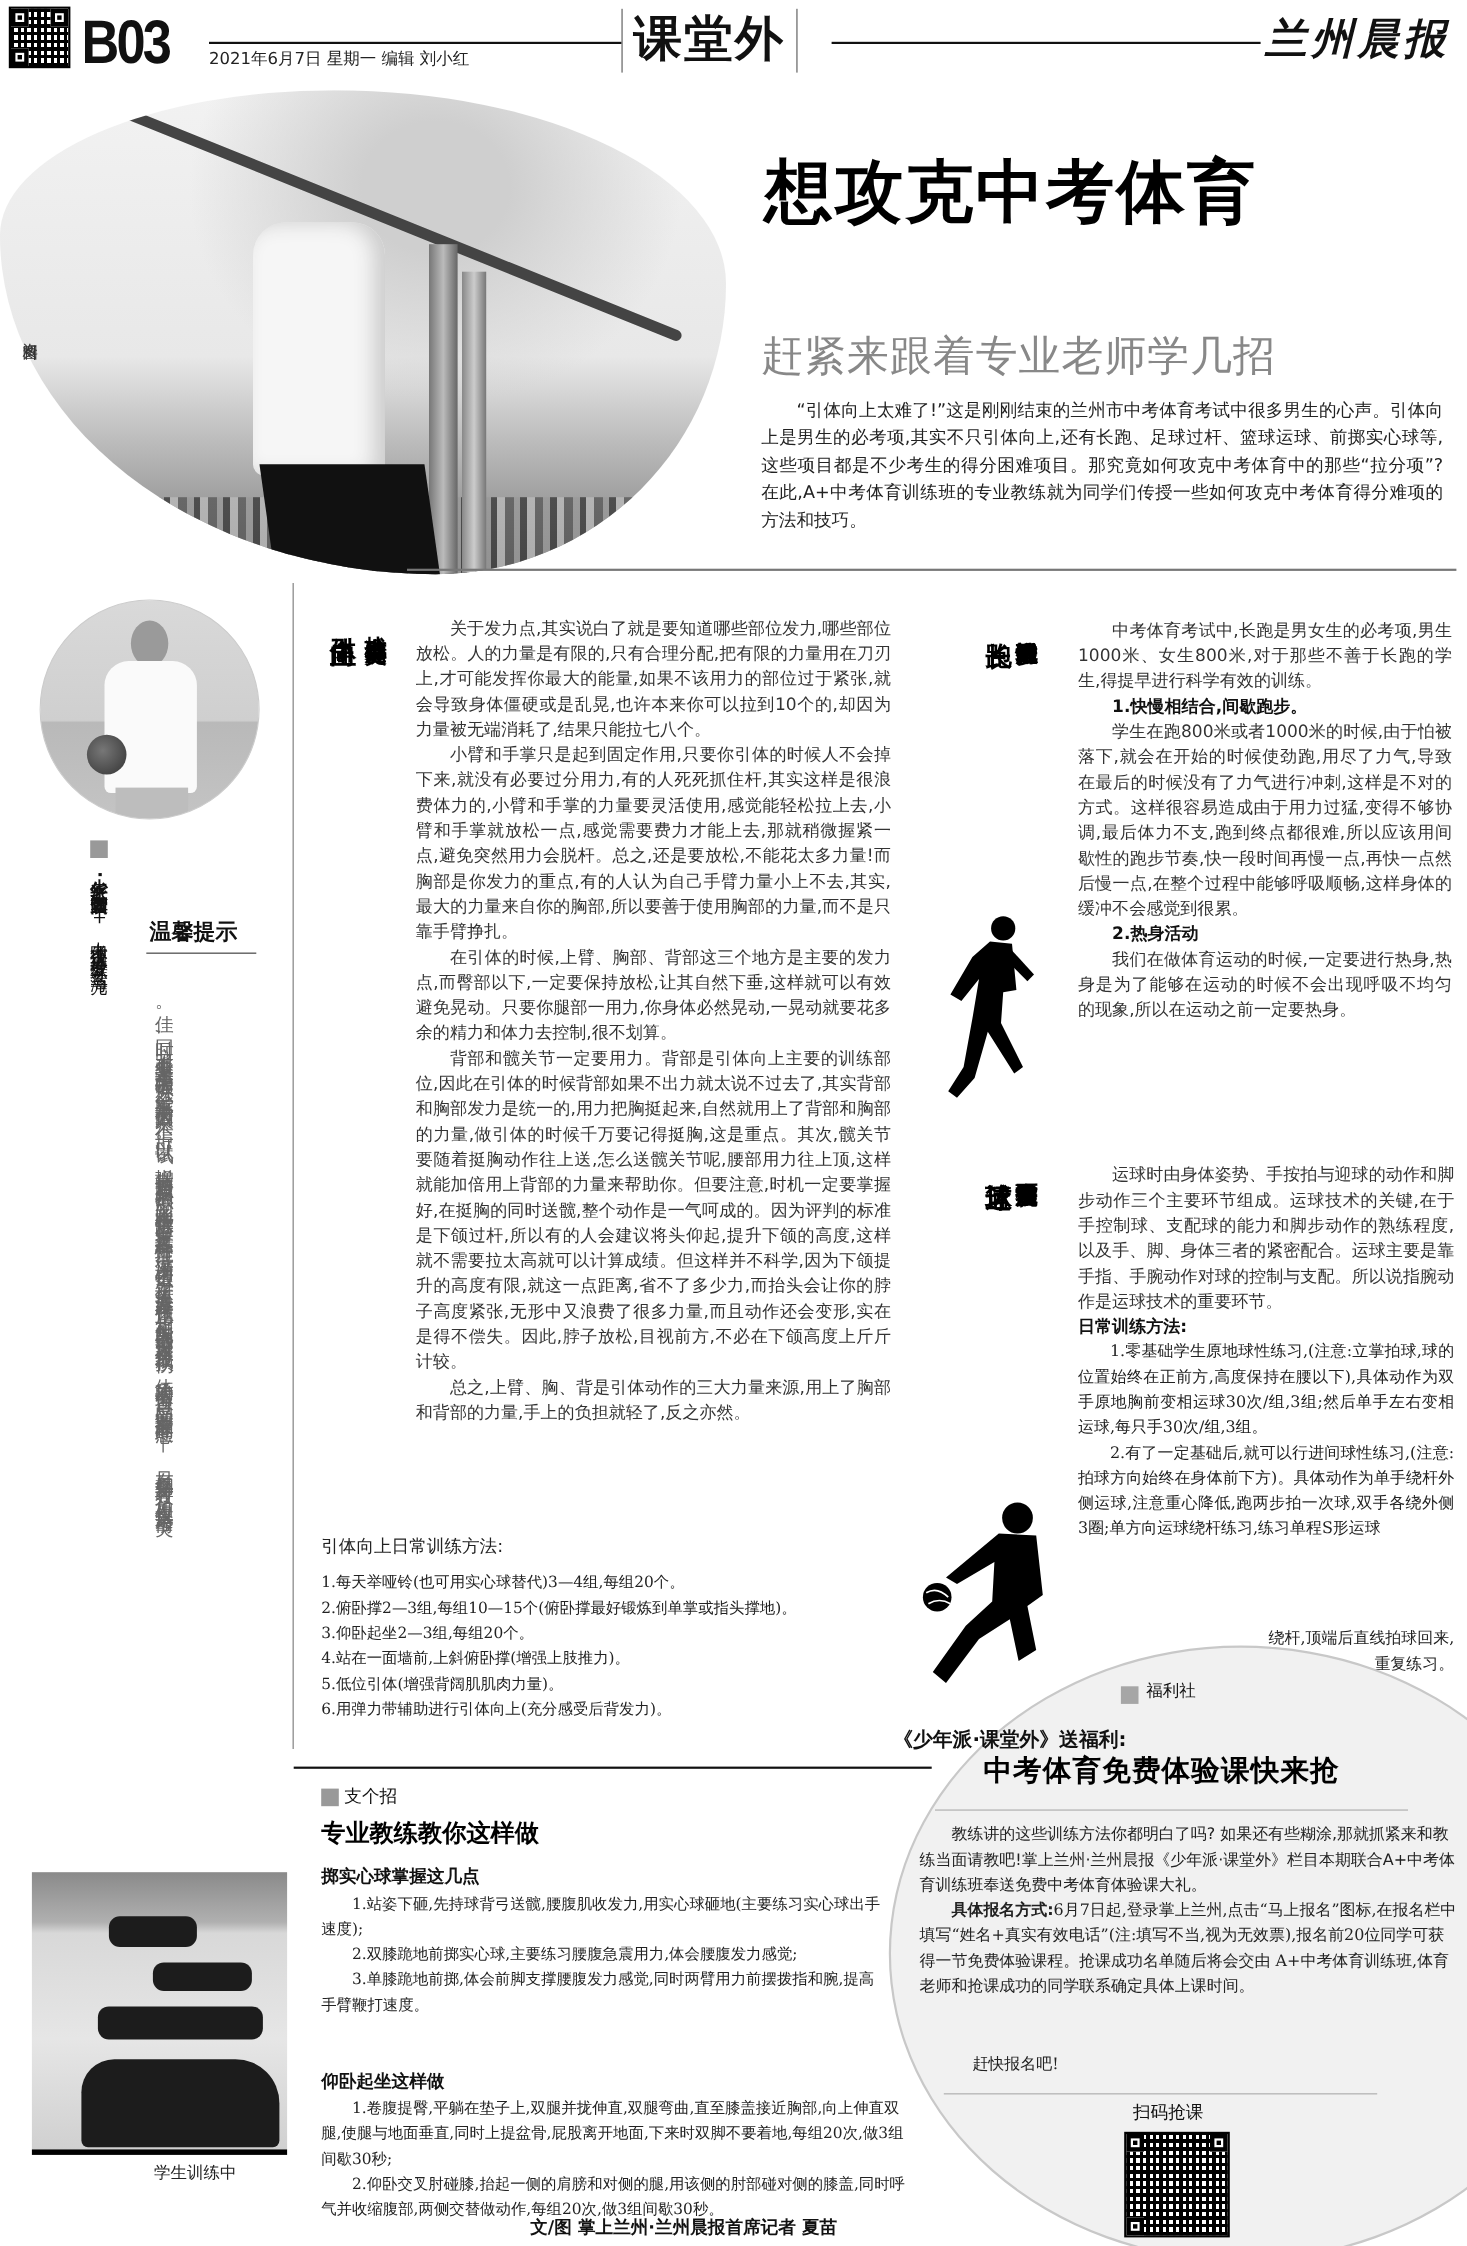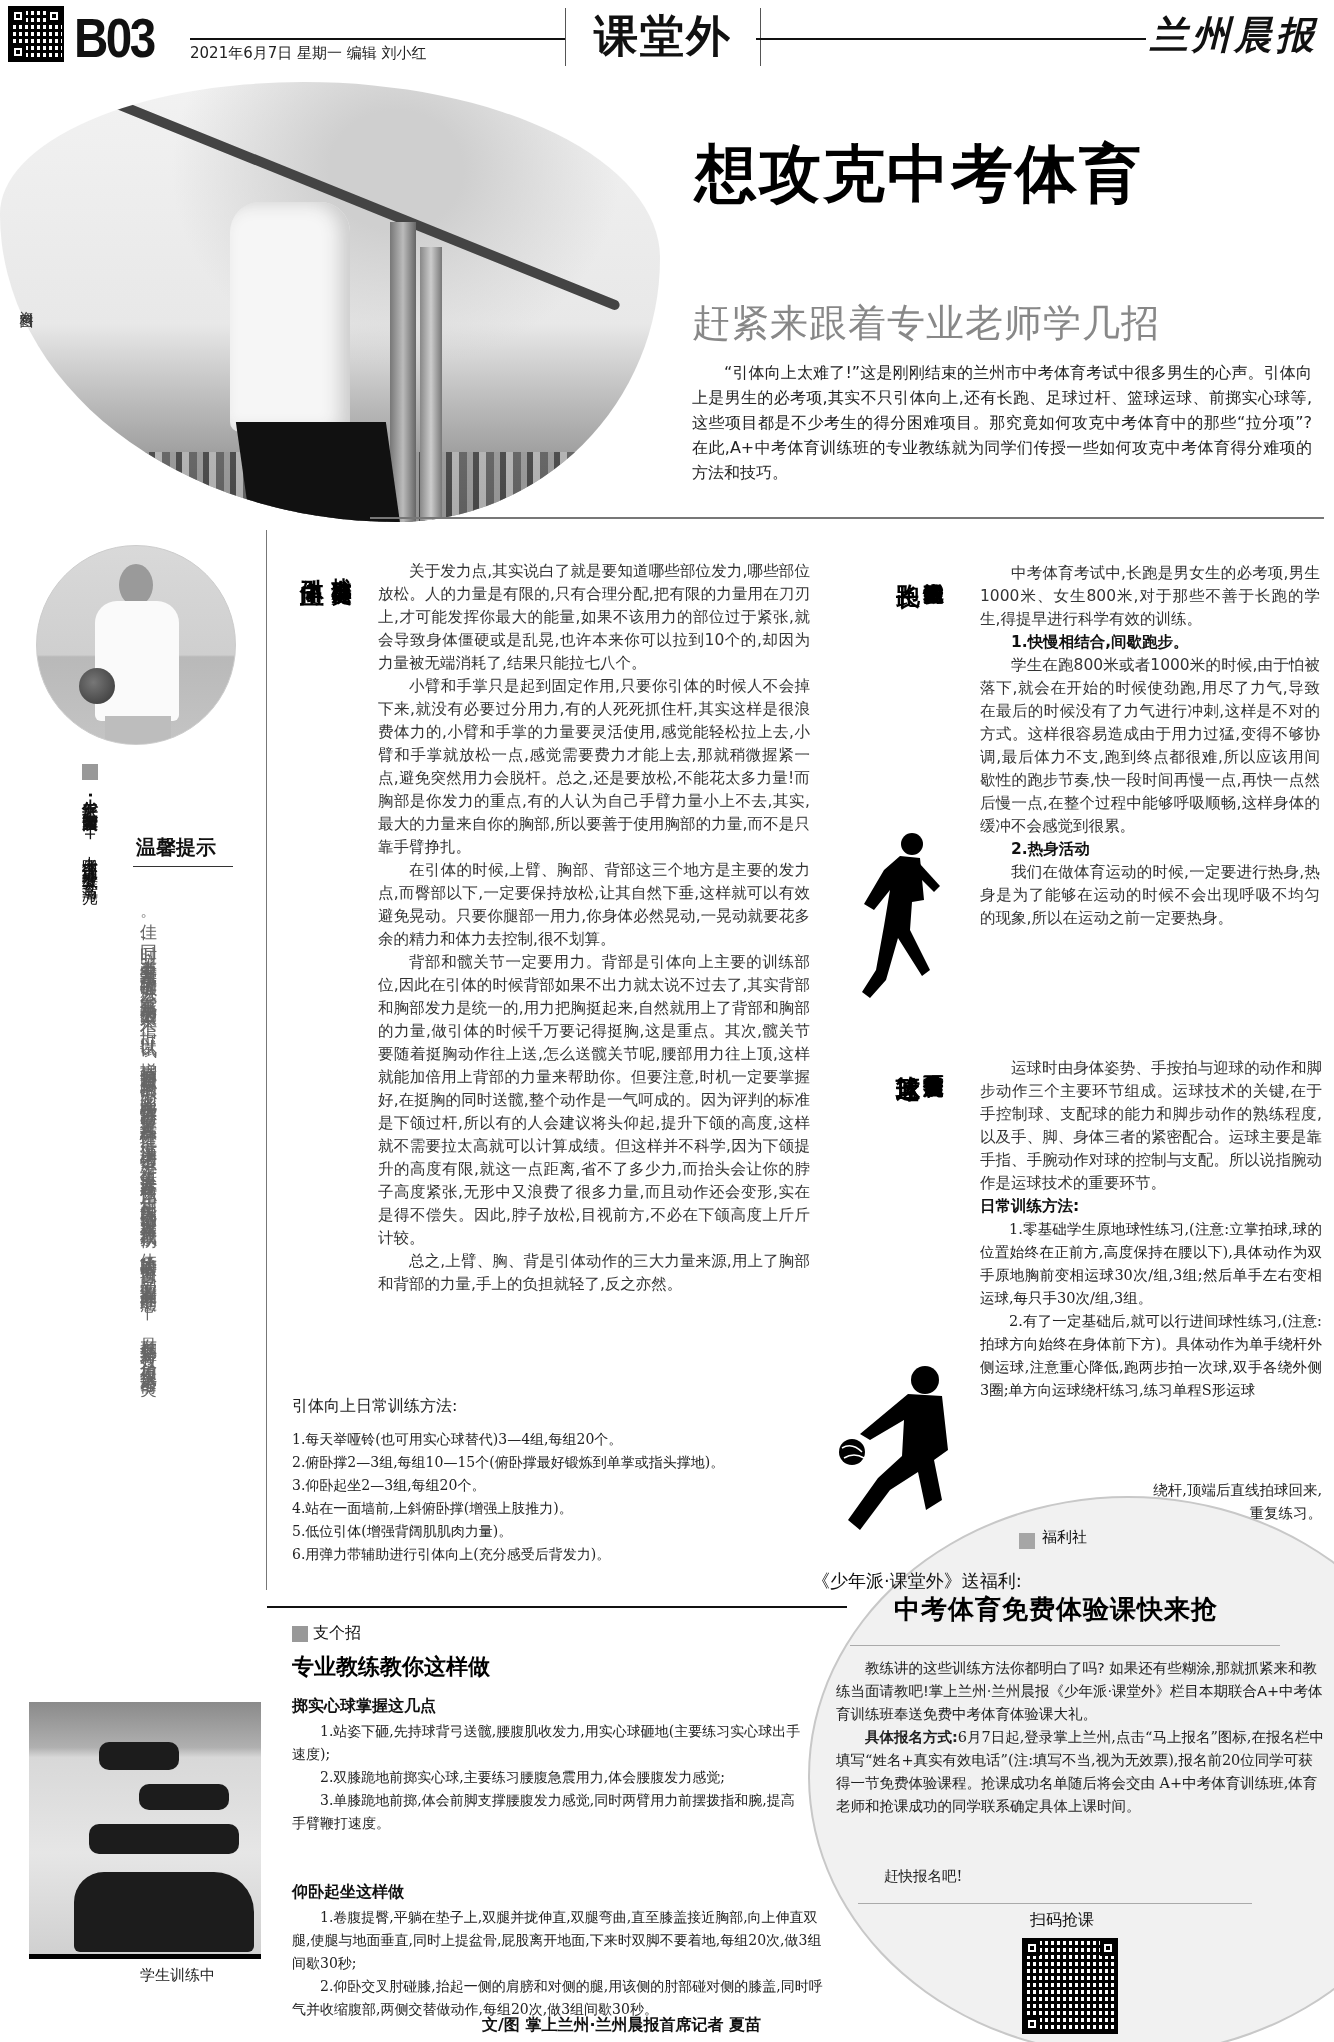--- a/index.html
+++ b/index.html
@@ -10,21 +10,21 @@
   
   .qr { background:
       repeating-linear-gradient(90deg, #000 0 3px, #fff 3px 6px),
       repeating-linear-gradient(0deg, #000 0 3px, #fff 3px 7px);
       background-blend-mode: multiply; border: 2px solid #000; }
   .qr .finder { position: absolute; width: 16px; height: 16px; border: 4px solid #000; background: #fff; }
   .qr .finder::after { content: ""; position: absolute; left: 2px; top: 2px; width: 4px; height: 4px; background: #000; }
   #page-no { left: 74px; top: 8px; font-family: "Liberation Sans", sans-serif; font-size: 56px; font-weight: bold; letter-spacing: -3px; line-height: 60px; transform: scaleX(0.85); transform-origin: left; }
   #hdr-line-left { left: 190px; top: 38px; width: 375px; height: 2px; background: #111; }
   #hdr-date { left: 190px; top: 44px; font-size: 15px; color: #222; white-space: nowrap; }
-  #section-box { left: 565px; top: 8px; width: 196px; height: 58px; border-left: 1px solid #555; border-right: 1px solid #555; text-align: center; }
+  #section-box { left: 565px; top: 8px; width: 160px; height: 58px; border-left: 1px solid #555; border-right: 1px solid #555; text-align: center; }
   #section-title { font-family: "DejaVu Serif", serif; font-size: 44px; font-weight: bold; line-height: 56px; letter-spacing: 2px; }
   #hdr-line-right { left: 756px; top: 38px; width: 390px; height: 2px; background: #111; }
   #paper-logo { left: 1150px; top: 10px; font-family: "DejaVu Serif", serif; font-size: 38px; font-weight: bold; font-style: italic; letter-spacing: 4px; }
 
   
   #hero-photo { left: 0; top: 82px; width: 660px; height: 440px; overflow: hidden;
       border-radius: 46% 54% 40% 60% / 30% 40% 60% 70%;
       background:
         radial-gradient(ellipse at 60% 20%, #cfcfcf 0 12%, transparent 40%),
         linear-gradient(180deg, #f2f2f2 0%, #e8e8e8 55%, #bdbdbd 72%, #7a7a7a 100%); }
@@ -79,21 +79,21 @@
   #bball-body { left: 980px; top: 1057px; width: 342px; font-size: 15.5px; line-height: 23px; color: #333; text-align: justify; }
   #bball-train-title { font-weight: bold; color: #111; text-indent: 0 !important; }
   #bball-train { font-family: "DejaVu Serif", serif; font-size: 14.5px; line-height: 23px; color: #222; }
   #bball-tail { left: 1152px; top: 1479px; width: 170px; font-family: "DejaVu Serif", serif; font-size: 14.5px; line-height: 23px; color: #222; text-align: right; }
   #baller { left: 830px; top: 1360px; width: 140px; height: 200px; }
 
   
   #welfare-circle { left: 808px; top: 1496px; width: 640px; height: 560px; border-radius: 50%; background: #f1f1f1; border: 2px solid #c8c8c8; }
   #welfare-tag-sq { left: 1019px; top: 1533px; width: 16px; height: 16px; background: #a6a6a6; }
   #welfare-tag { left: 1042px; top: 1528px; font-size: 15px; color: #111; }
-  #welfare-pre { left: 812px; top: 1569px; font-size: 18px; font-weight: normal; color: #111; }
+  #welfare-pre { left: 812px; top: 1569px; font-size: 18px; font-weight: bold; color: #111; }
   #welfare-title { left: 894px; top: 1592px; font-size: 26px; font-weight: bold; color: #000; letter-spacing: 1px; }
   #welfare-rule1 { left: 850px; top: 1645px; width: 430px; height: 1px; background: #aaa; }
   #welfare-body { left: 818px; top: 1657px; width: 490px; font-size: 14.5px; line-height: 23px; color: #222; margin-left: 18px; }
   #welfare-body p { text-indent: 2em; }
   #welfare-signup { font-family: "DejaVu Serif", serif; }
   #welfare-signup b { font-family: "DejaVu Sans", sans-serif; font-weight: bold; }
   #welfare-go { left: 884px; top: 1867px; font-family: "DejaVu Serif", serif; font-size: 14.5px; color: #222; }
   #welfare-rule2 { left: 858px; top: 1903px; width: 394px; height: 1px; background: #aaa; }
   #scan-label { left: 1030px; top: 1910px; font-size: 16px; color: #111; }
   #bottom-qr { left: 1022px; top: 1938px; width: 96px; height: 96px; }

